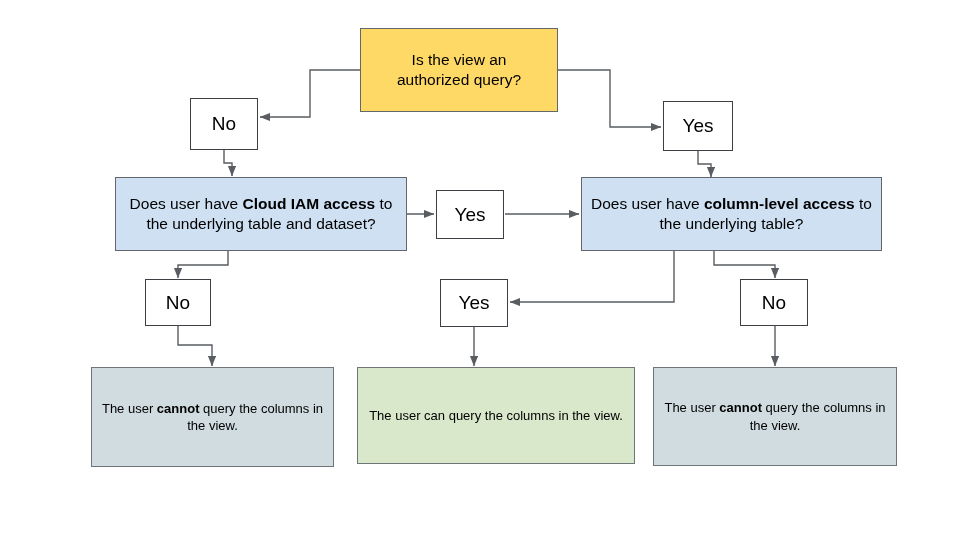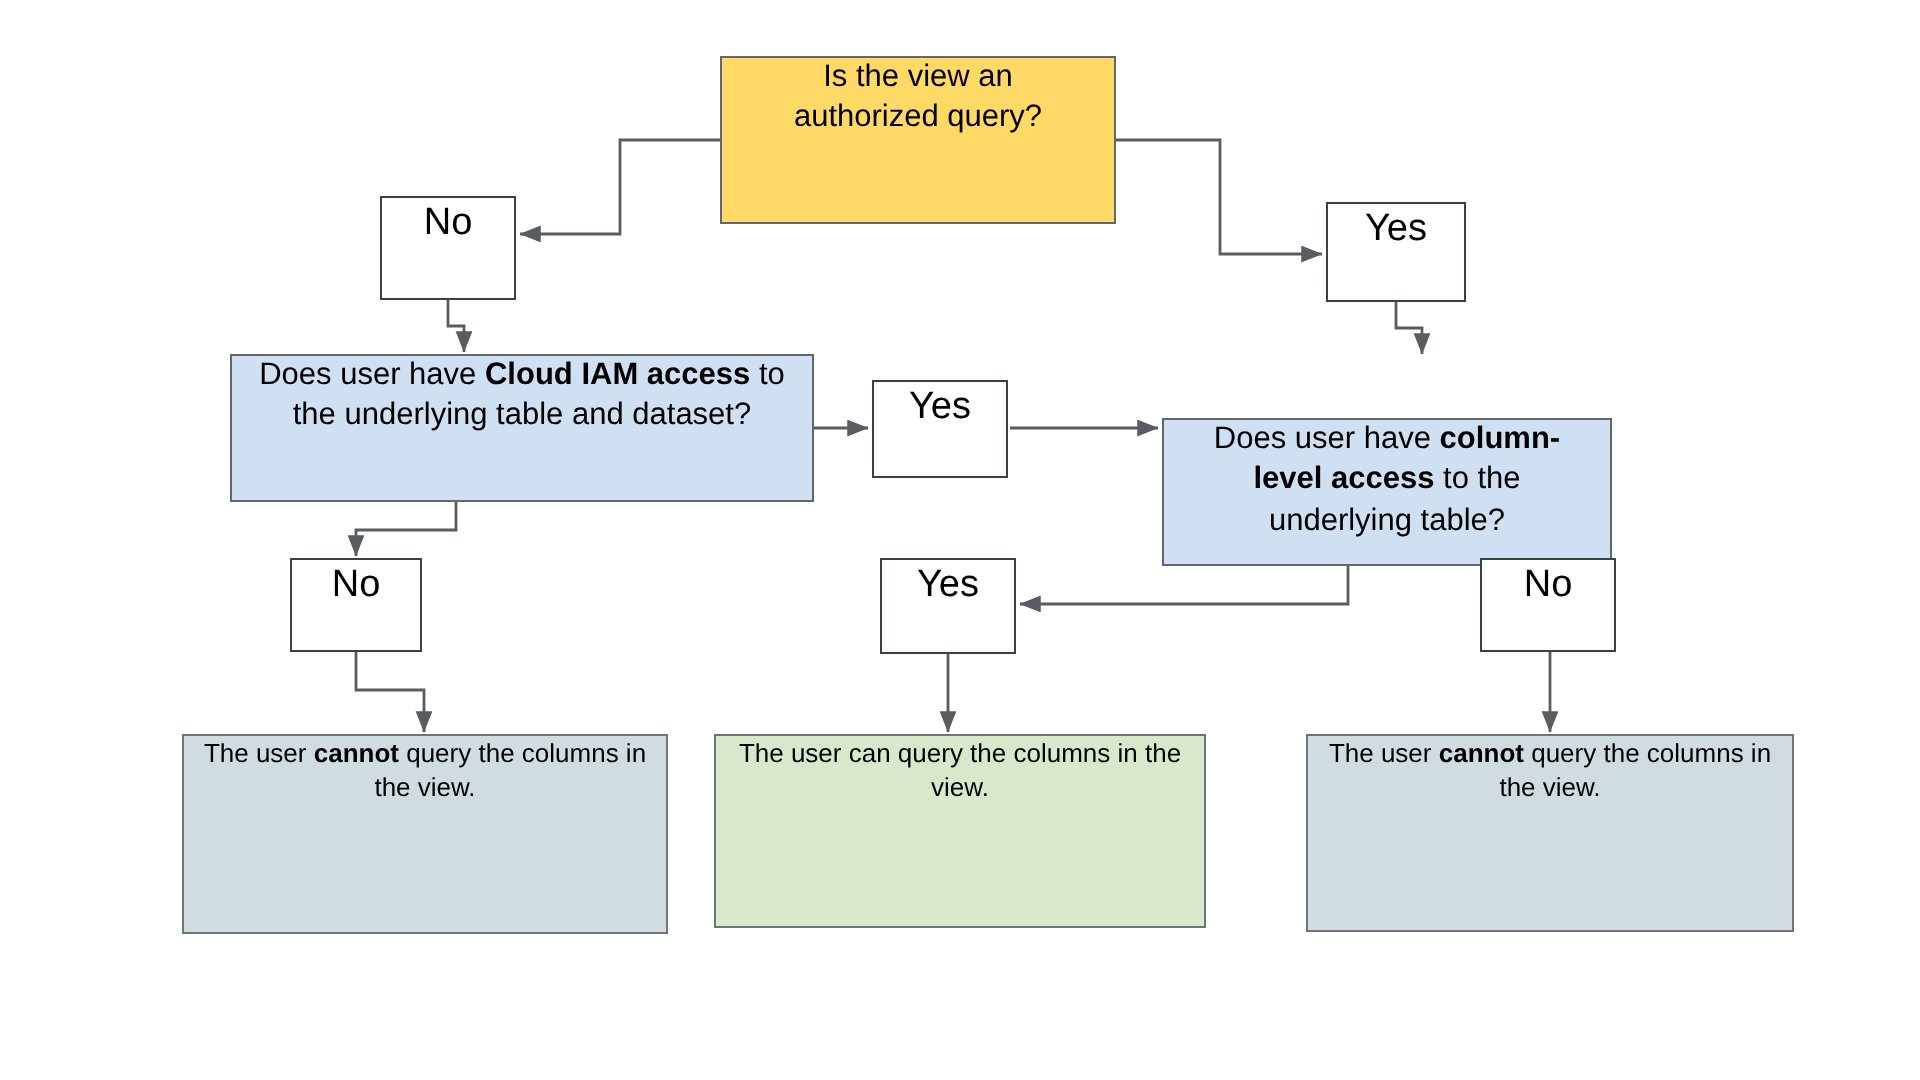--- a/index.html
+++ b/index.html
@@ -20,20 +20,21 @@
     left: 0;
     top: 0;
     width: 960px;
     height: 540px;
     pointer-events: none;
   }
   .node {
     position: absolute;
     box-sizing: border-box;
     display: flex;
+    align-items: center;
     justify-content: center;
     text-align: center;
     color: #000000;
     line-height: 1.32;
     z-index: 2;
   }
   .node .txt {
     display: block;
     padding: 0 8px;
   }
@@ -111,41 +112,41 @@
   </div>
 
   <div class="node decision blue" style="left:115px; top:177px; width:292px; height:74px;">
     <span class="txt"><span>Does user have </span><b>Cloud IAM access</b><span> to the underlying table and dataset?</span></span>
   </div>
 
   <div class="node label-box" style="left:436px; top:190px; width:68px; height:49px;">
     <span class="txt">Yes</span>
   </div>
 
-  <div class="node decision blue" style="left:581px; top:177px; width:225px; height:74px;margin-top:32px;">
+  <div class="node decision blue" style="left:581px; top:177px; width:301px; height:74px;">
     <span class="txt"><span>Does user have </span><b>column-level access</b><span> to the underlying table?</span></span>
   </div>
 
   <div class="node label-box" style="left:145px; top:279px; width:66px; height:47px;">
     <span class="txt">No</span>
   </div>
 
   <div class="node label-box" style="left:440px; top:279px; width:68px; height:48px;">
     <span class="txt">Yes</span>
   </div>
 
   <div class="node label-box" style="left:740px; top:279px; width:68px; height:47px;">
     <span class="txt">No</span>
   </div>
 
   <div class="node terminal grey" style="left:91px; top:367px; width:243px; height:100px;">
     <span class="txt"><span>The user </span><b>cannot</b><span> query the columns in the view.</span></span>
   </div>
 
-  <div class="node terminal green" style="left:357px; top:367px; width:246px; height:97px;">
+  <div class="node terminal green" style="left:357px; top:367px; width:278px; height:97px;">
     <span class="txt"><span>The user can query the columns in the view.</span><b></b><span></span></span>
   </div>
 
   <div class="node terminal grey" style="left:653px; top:367px; width:244px; height:99px;">
     <span class="txt"><span>The user </span><b>cannot</b><span> query the columns in the view.</span></span>
   </div>
 
 </div>
 
 </body></html>

